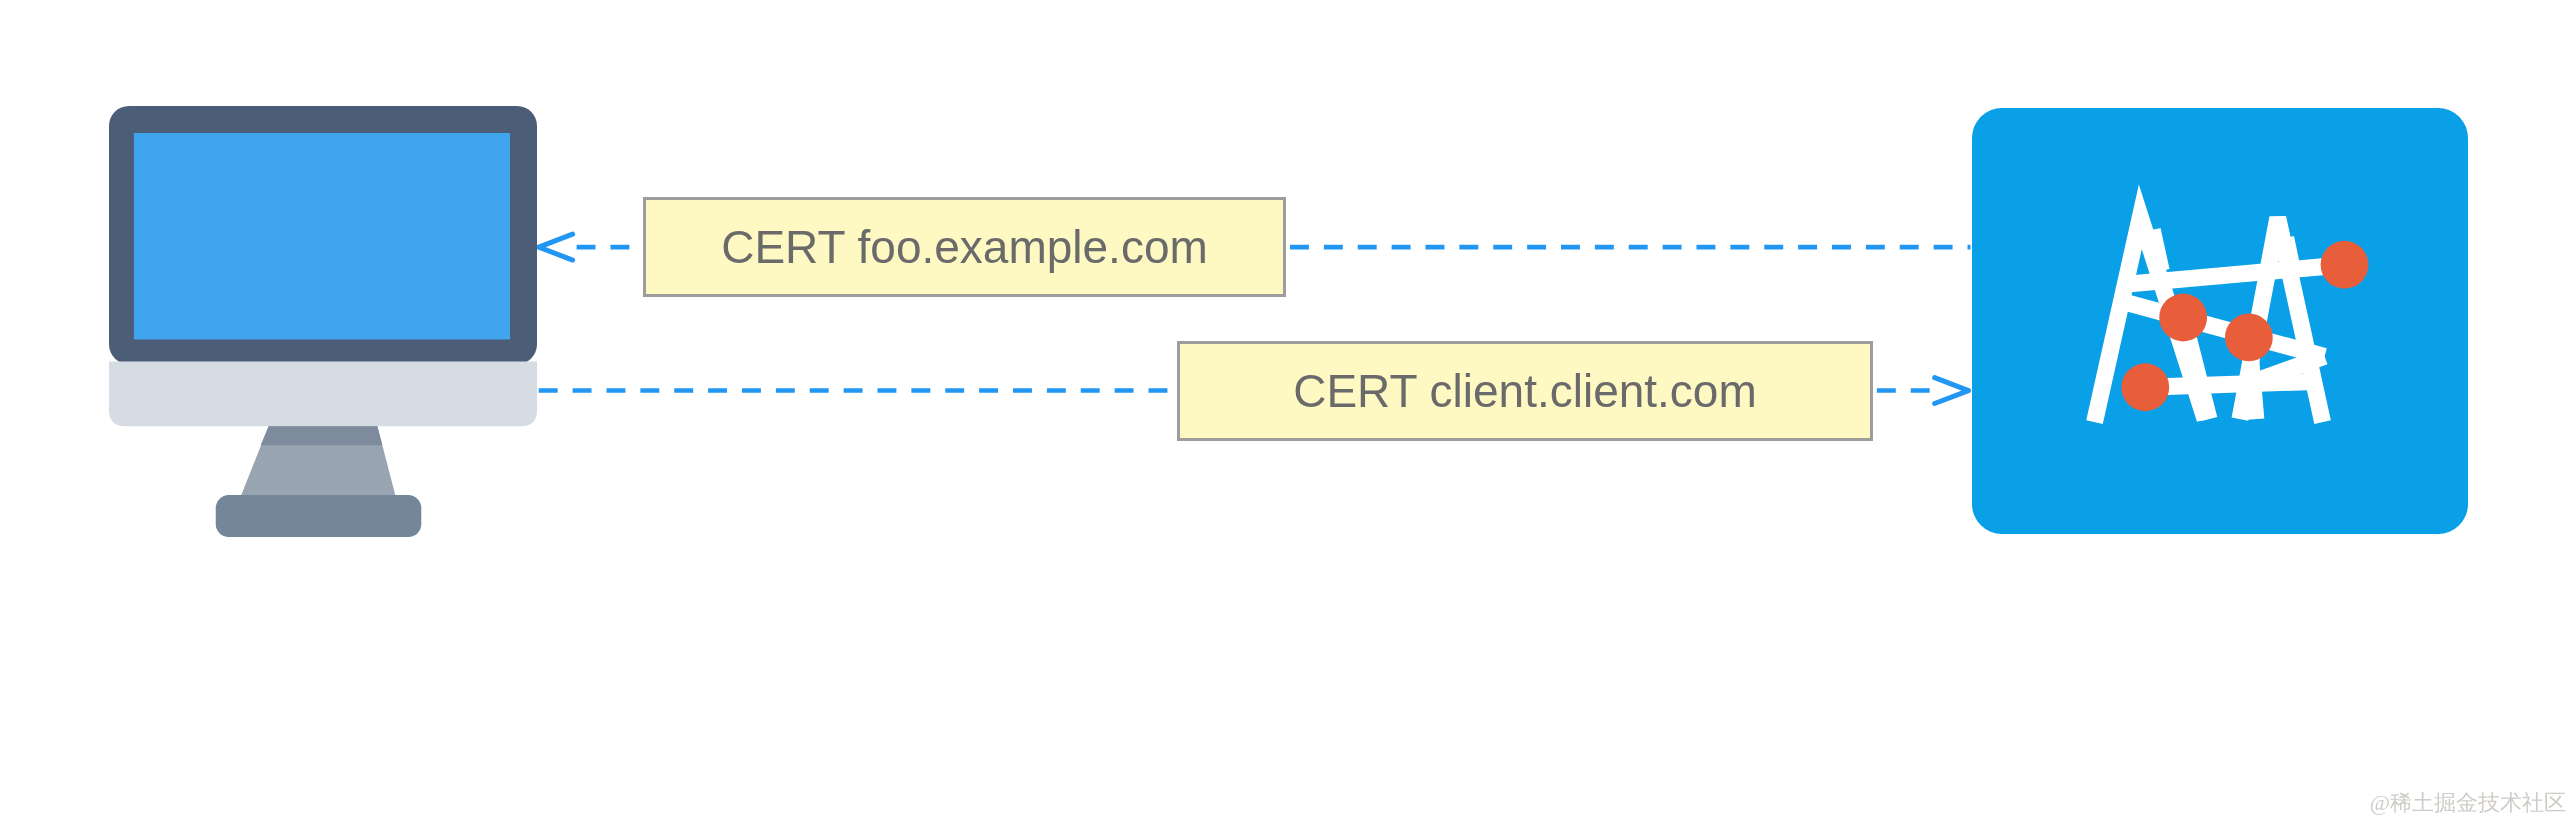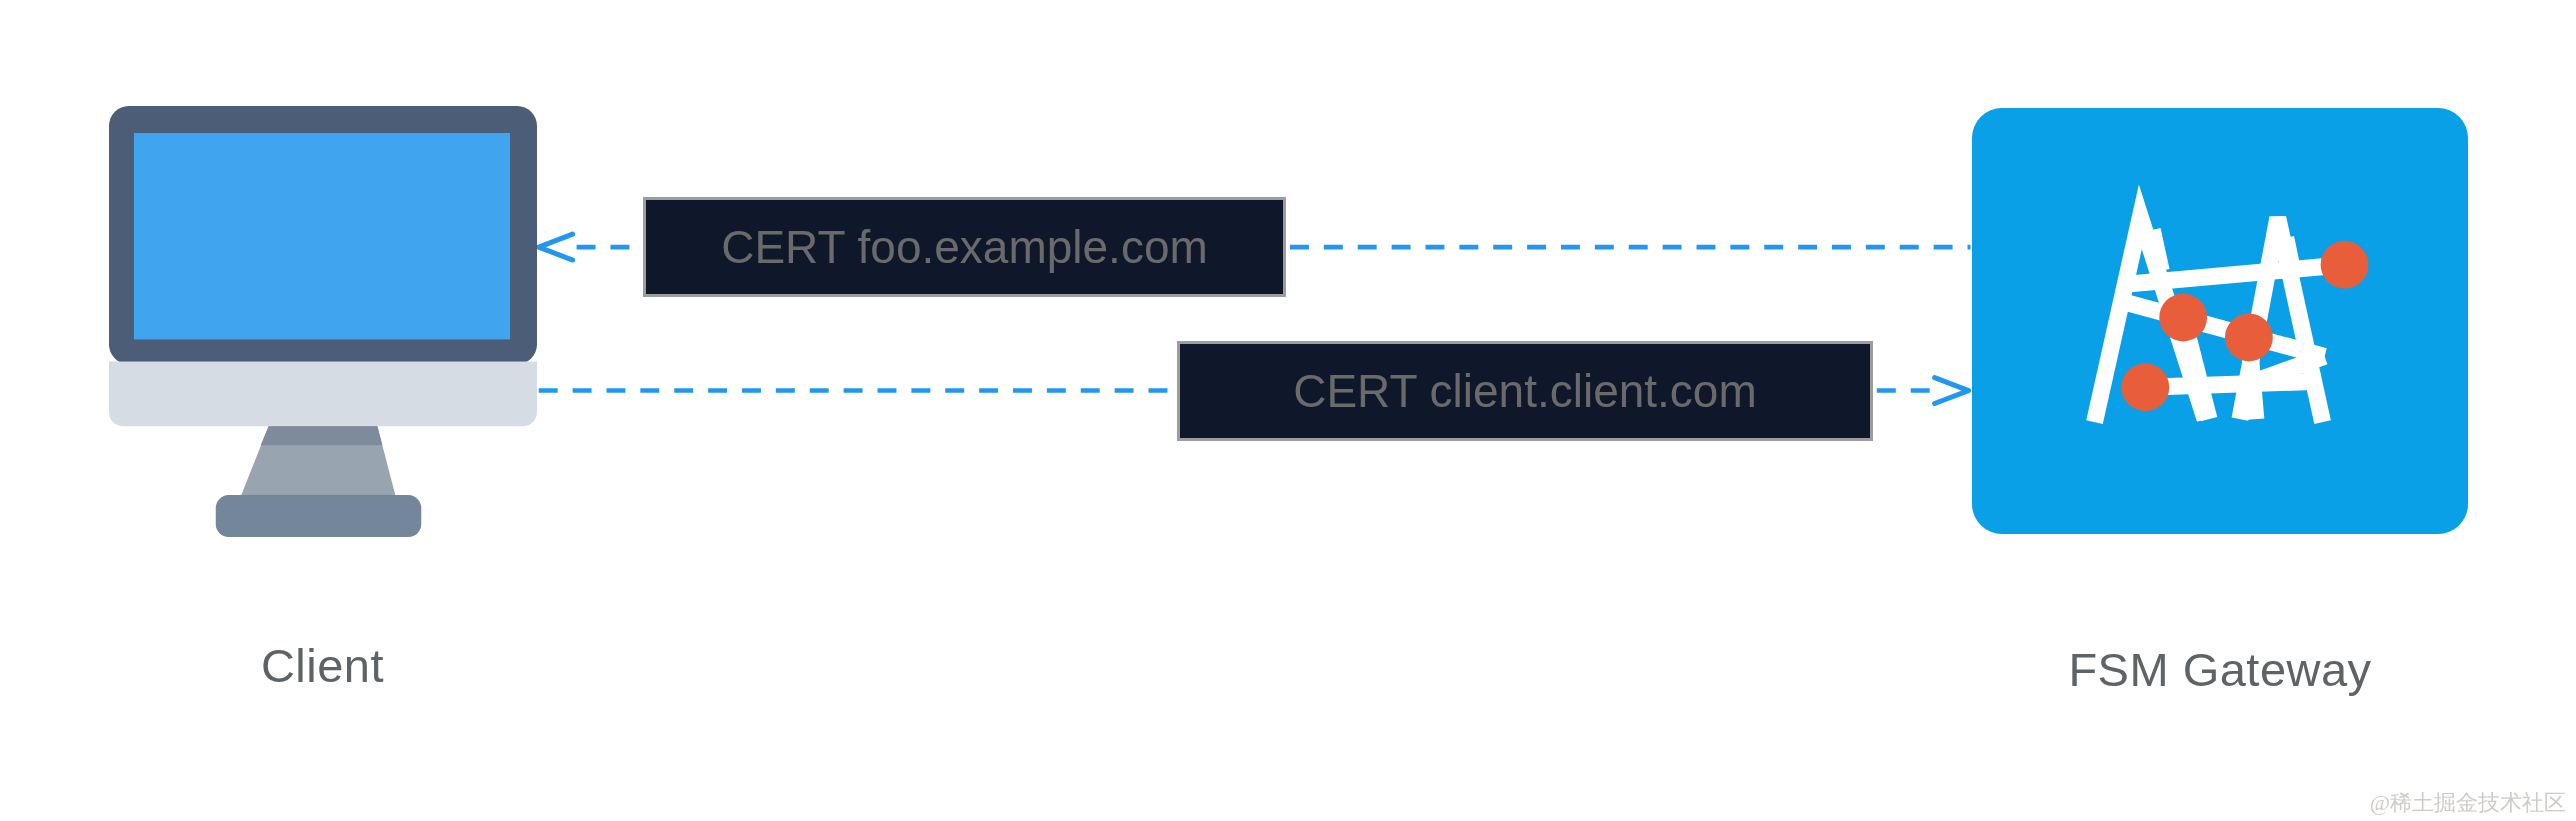--- a/index.html
+++ b/index.html
@@ -28,21 +28,21 @@
   
   svg.connectors {
     position: absolute; left: 0; top: 0;
     width: 2576px; height: 821px;
     pointer-events: none;
   }
 
   
   .cert-box {
     position: absolute;
-    background: #0f172a;
+    background: #fef9c3;
     border: 3px solid #9d9d9d;
     box-sizing: border-box;
     display: flex; align-items: center; justify-content: center;
     font-size: 46px; color: #6a6a6a;
     white-space: nowrap;
   }
   #cert-box-top    { left: 643px;  top: 197px; width: 643px; height: 100px; }
   #cert-box-bottom { left: 1177px; top: 341px; width: 696px; height: 100px; }
 
   
@@ -128,20 +128,18 @@
   </div>
 
   <div class="cert-box" id="cert-box-top">
     <span>CERT foo.example.com</span>
   </div>
 
   <div class="cert-box" id="cert-box-bottom">
     <span>CERT client.client.com</span>
   </div>
 
-  <div class="node-caption" id="client-caption">Client</div>
 
-  <div class="node-caption" id="gateway-caption">FSM Gateway</div>
 
   <div class="watermark">@稀土掘金技术社区</div>
 
 </div>
 
 
 </body></html>

